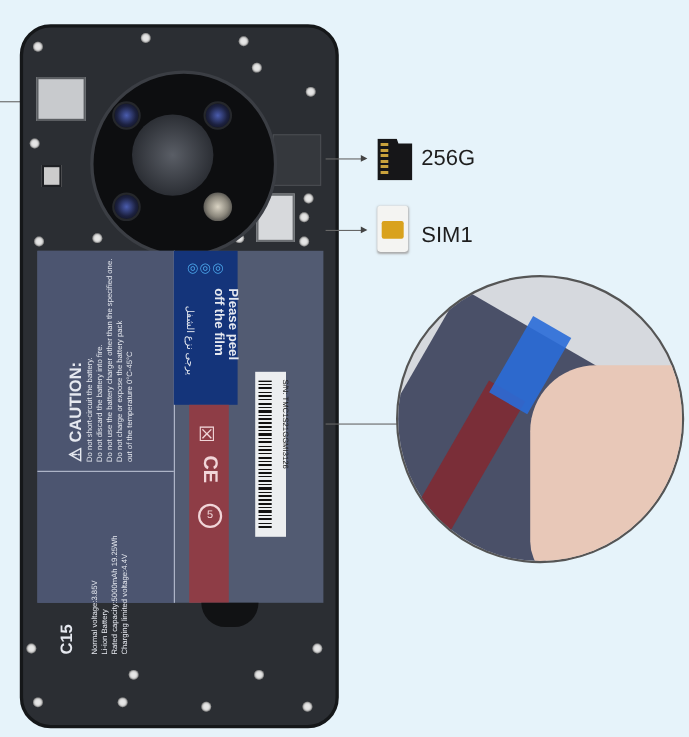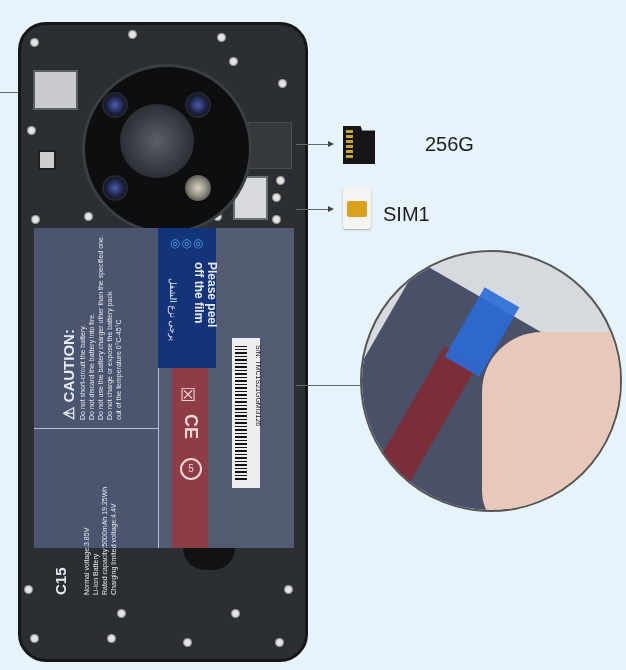--- a/index.html
+++ b/index.html
@@ -110,21 +110,21 @@
 </div>
 <div class="abs rot" style="left:262px;top:345px;transform:rotate(90deg);font-size:7px;color:#222;">S/N: TMC1S21GGMI3126</div>
 
 <div class="abs" style="left:183px;top:548px;width:52px;height:22px;background:#111214;border-radius:0 0 26px 26px;"></div>
 
 <div class="abs line" style="left:296px;top:144px;width:36px;height:1px;"></div>
 <div class="abs" style="left:328px;top:141px;width:0;height:0;border-left:6px solid #444;border-top:3px solid transparent;border-bottom:3px solid transparent;"></div>
 <div class="abs" style="left:343px;top:126px;width:32px;height:38px;background:#161618;clip-path:polygon(0 0,55% 0,60% 12%,100% 12%,100% 100%,0 100%);">
   <div style="position:absolute;left:3px;top:4px;width:7px;height:30px;background:repeating-linear-gradient(180deg,#c9a23c 0 3px,#161618 3px 5px);"></div>
 </div>
-<div class="abs label" style="left:383px;top:133px;margin-left:42px;">256G</div>
+<div class="abs label" style="left:383px;top:133px;">256G</div>
 
 <div class="abs line" style="left:296px;top:209px;width:36px;height:1px;"></div>
 <div class="abs" style="left:328px;top:206px;width:0;height:0;border-left:6px solid #444;border-top:3px solid transparent;border-bottom:3px solid transparent;"></div>
 <div class="abs" style="left:343px;top:187px;width:28px;height:42px;background:#f4f4f2;border-radius:3px;box-shadow:0 1px 2px #aaa;">
   <div style="position:absolute;left:4px;top:14px;width:20px;height:16px;background:#d9a21d;border-radius:2px;"></div>
 </div>
 <div class="abs label" style="left:383px;top:203px;">SIM1</div>
 
 <div class="abs line" style="left:296px;top:385px;width:66px;height:1px;"></div>
 <div id="zoom-circle" class="abs">

